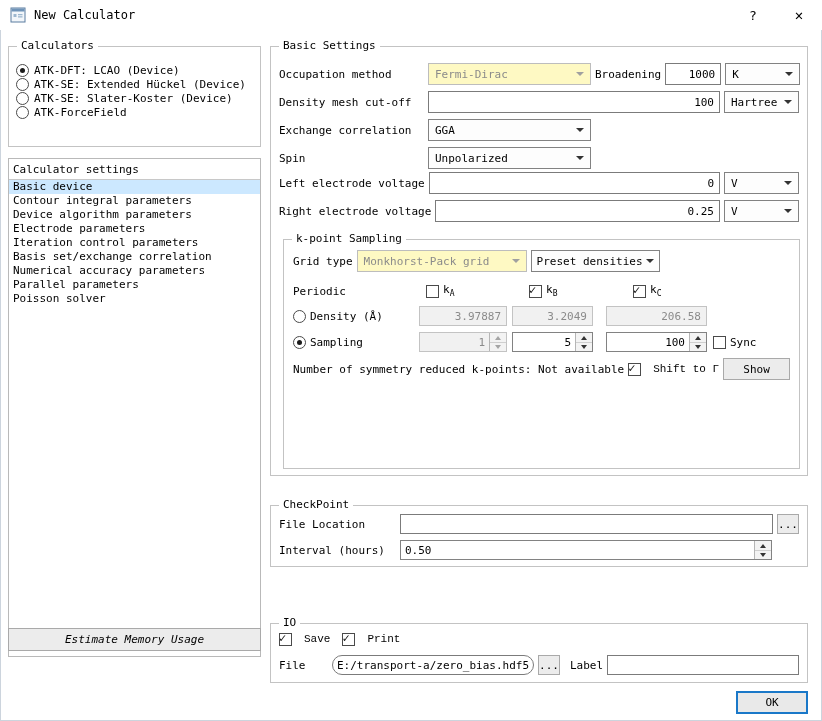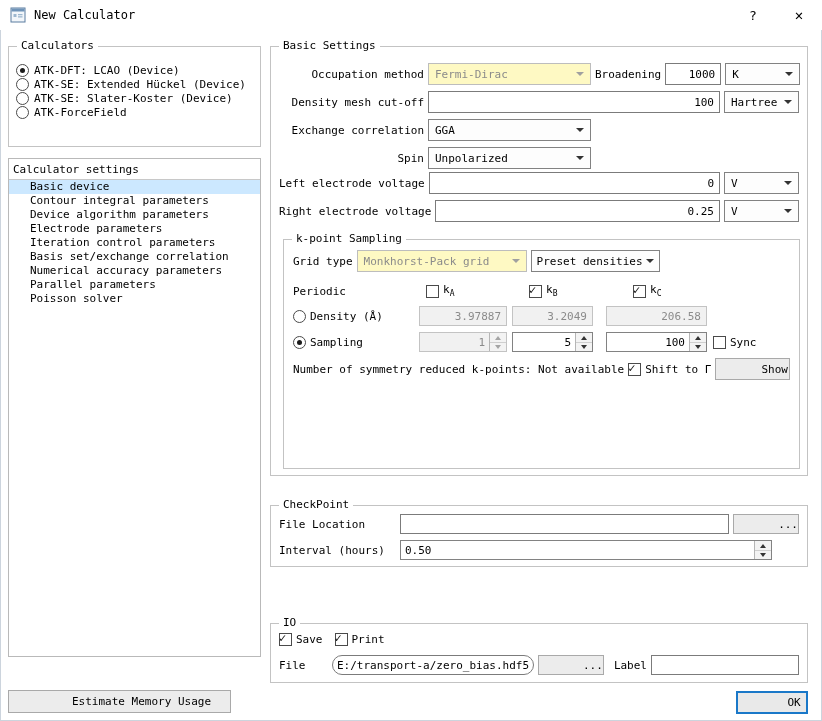--- a/index.html
+++ b/index.html
@@ -19,43 +19,43 @@
   
   .gb { position:absolute; border:1px solid #c3c3c3; background:#fff; }
   .gb-label { position:absolute; top:-8px; left:8px; background:#fff; padding:0 4px; white-space:nowrap; }
   
   .calc-box { left:8px; top:46px; width:253px; height:101px; padding:16px 0 0 7px; display:flex; flex-direction:column; }
   .radio-row { display:flex; align-items:center; gap:5px; height:14px; white-space:nowrap; }
   .radio { width:13px; height:13px; border:1px solid #4a4a4a; border-radius:50%; background:#fff; position:relative; flex:none; }
   .radio.checked::after { content:""; position:absolute; left:3px; top:3px; right:3px; bottom:3px; border-radius:50%; background:#1b1b1b; }
   .settings-panel { position:absolute; left:8px; top:158px; width:253px; height:499px; border:1px solid #b9b9b9; background:#fff; }
   .list-header { height:21px; line-height:21px; padding-left:4px; border-bottom:1px solid #c8c8c8; white-space:nowrap; }
-  .list-item { height:14px; line-height:14px; padding-left:21px; white-space:nowrap; cursor:default; }
+  .list-item { height:14px; line-height:14px; padding-left:4px; white-space:nowrap; cursor:default; }
   .list-item.selected { background:#cce8ff; }
-  .btn { font:inherit; background:#ececec; border:1px solid #a9a9a9; cursor:default; display:inline-flex; align-items:center; justify-content:center;padding-left:44px; }
-  .estimate-btn { position:absolute; left:8px; top:690px; width:223px; height:23px; }
+  .btn { font:inherit; background:#ececec; border:1px solid #a9a9a9; cursor:default; display:inline-flex; align-items:center; justify-content:center; }
+  .estimate-btn { position:absolute; left:8px; top:628px; width:253px; height:23px;font-style:italic; }
   
   .row { position:absolute; left:8px; right:8px; height:22px; display:flex; align-items:center; gap:4px; }
   .lbl { white-space:nowrap; }
-  .w145 { flex:0 0 145px;text-align:right; } .w117 { flex:0 0 117px; } .w58 { flex:0 0 58px; } .w49 { flex:0 0 49px; }
+  .w145 { flex:0 0 145px; } .w117 { flex:0 0 117px; } .w58 { flex:0 0 58px; } .w49 { flex:0 0 49px; }
   .tf { height:22px; border:1px solid #7b7b7b; background:#fff; padding:0 5px; font:inherit; color:#000; min-width:0; }
   .tf.num { text-align:right; }
   .tf.h20 { height:20px; }
   .tf.disabled { background:#f1f1f1; color:#8b8b8b; border-color:#c3c3c3; }
   .grow { flex:1 1 auto; }
   .combo { height:22px; border:1px solid #828282; background:#fdfdfd; display:flex; align-items:center; padding:0 6px; white-space:nowrap; cursor:default; }
   .combo .arrow { margin-left:auto; width:0; height:0; border-left:4px solid transparent; border-right:4px solid transparent; border-top:4px solid #333; flex:none; }
   .combo.disabled { background:#fef9c3; color:#8b8b8b; border-color:#bdbdbd; }
   .combo.disabled .arrow { border-top-color:#a0a0a0; }
   .combo.w163 { flex:0 0 163px; } .combo.w75 { flex:0 0 75px; } .combo.w170 { flex:0 0 170px; }
   .cb { width:13px; height:13px; border:1px solid #4a4a4a; background:#fff; position:relative; flex:none; display:inline-block; }
   .cb .check-icon { position:absolute; left:-1px; top:-3px; font-size:12px; font-weight:bold; color:#111; display:none; }
   .cb.checked .check-icon { display:block; }
   .cb.checked .check-icon::before { content:"\2713"; }
-  .cbgroup { display:inline-flex; align-items:center; gap:4px; white-space:nowrap; }
+  .cbgroup { display:inline-flex; align-items:center; gap:12px; white-space:nowrap;font-family:Liberation Mono, monospace; }
   .spin { display:flex; align-items:stretch; height:20px; border:1px solid #828282; background:#fff; }
   .spin input { flex:1 1 auto; min-width:0; border:none; outline:none; font:inherit; text-align:right; padding:0 4px; background:transparent; color:inherit; }
   .spin input.left { text-align:left; }
   .spin-btns { flex:0 0 17px; border-left:1px solid #b5b5b5; display:flex; flex-direction:column; }
   .sb { flex:1 1 50%; display:flex; align-items:center; justify-content:center; background:#f3f3f3; }
   .sb + .sb { border-top:1px solid #cfcfcf; }
   .tri-up { width:0; height:0; border-left:3px solid transparent; border-right:3px solid transparent; border-bottom:4px solid #333; }
   .tri-down { width:0; height:0; border-left:3px solid transparent; border-right:3px solid transparent; border-top:4px solid #333; }
   .spin.disabled { background:#f1f1f1; border-color:#c3c3c3; color:#8b8b8b; }
   .spin.disabled .tri-up { border-bottom-color:#a5a5a5; }

